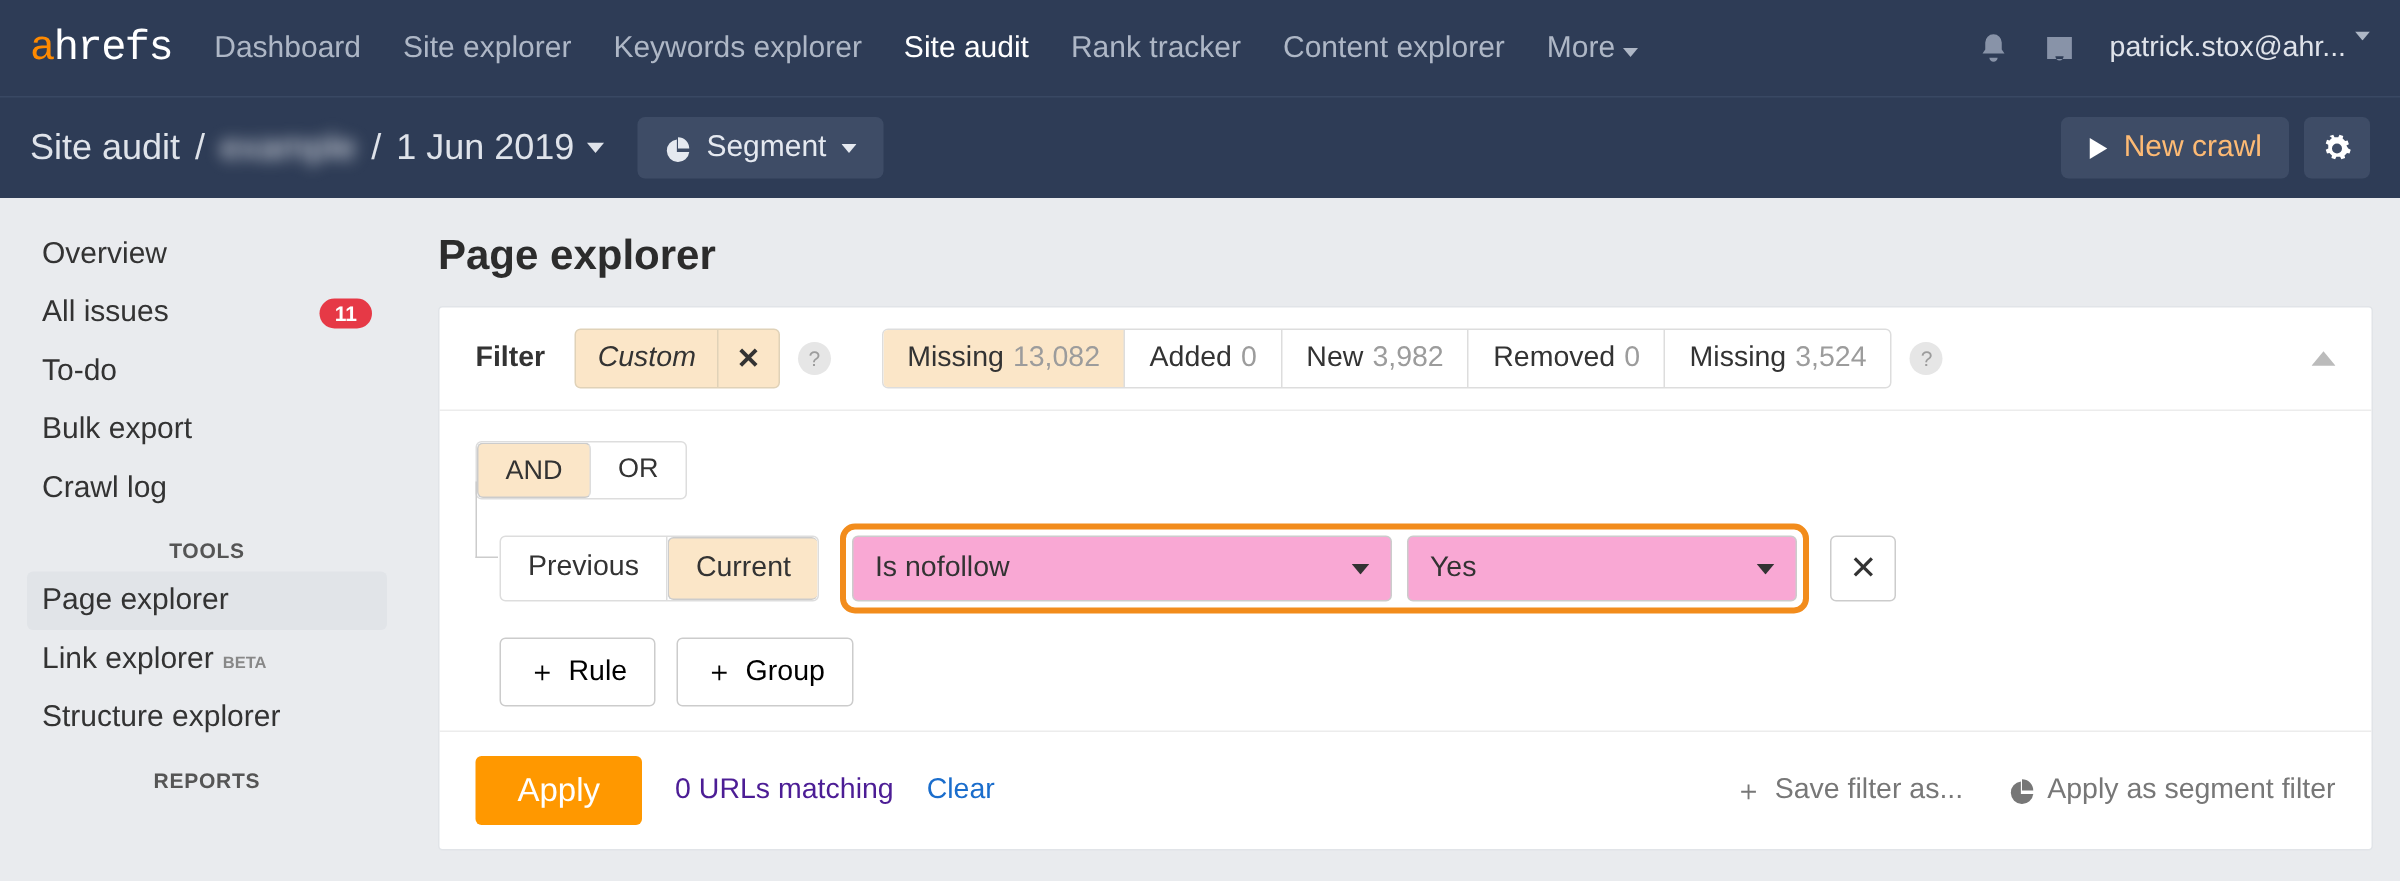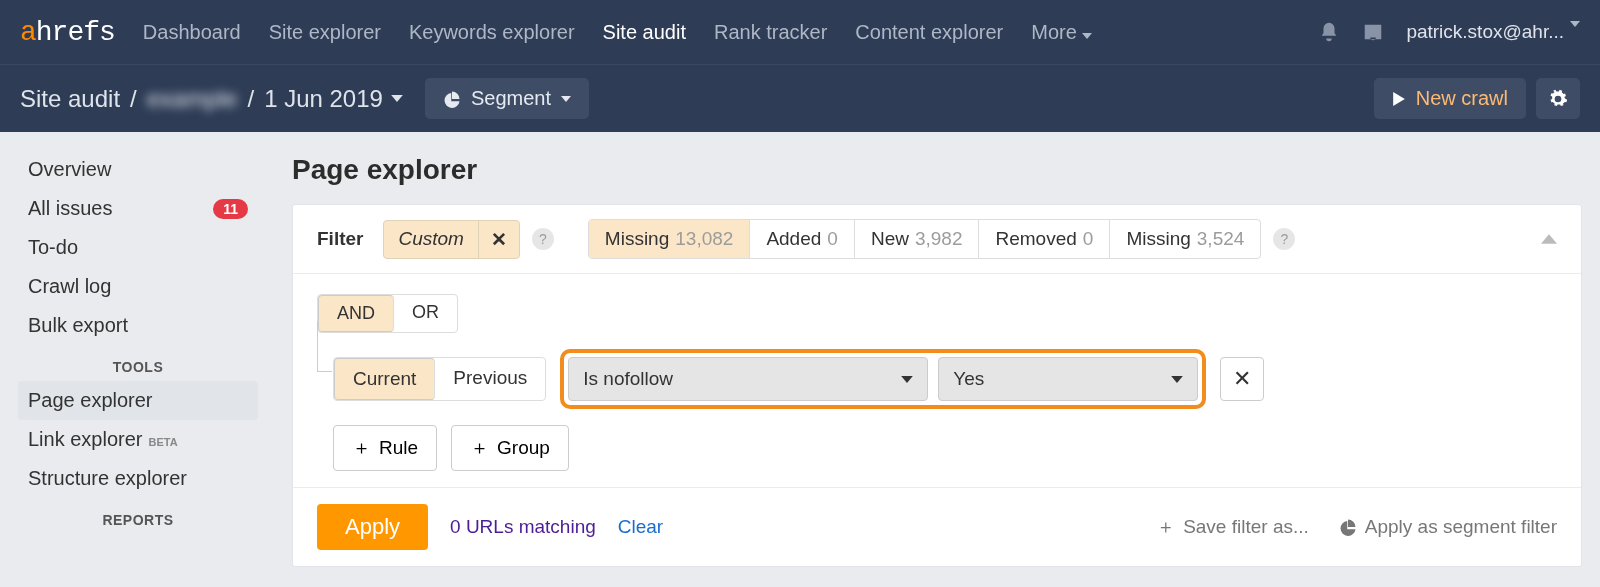--- a/index.html
+++ b/index.html
@@ -47,21 +47,21 @@
   .andor .opt { padding: 7px 18px; font-size: 18px; cursor: pointer; border-right: 1px solid #ddd; }
   .andor .opt:last-child { border-right: none; }
   .andor .opt.sel { background: #fbe6c8; }
   .rule-line { display: flex; align-items: center; gap: 14px; margin-bottom: 16px; padding-left: 16px; position: relative; }
   .rule-line::before { content: ""; position: absolute; left: 0; top: -28px; width: 14px; height: 50px; border-left: 1px solid #ccc; border-bottom: 1px solid #ccc; }
   .pc { display: inline-flex; border: 1px solid #ddd; border-radius: 4px; overflow: hidden; }
   .pc .p { padding: 9px 18px; font-size: 19px; cursor: pointer; border-right: 1px solid #ddd; }
   .pc .p:last-child { border-right: none; }
   .pc .p.sel { background: #fbe6c8; }
   .hl { border: 4px solid #f28c1c; border-radius: 10px; padding: 4px; display: flex; gap: 10px; }
-  .sel { border: 1px solid #ccc; border-radius: 4px; padding: 10px 14px; font-size: 19px; background: #e5e5e5; display: flex; align-items: center; justify-content: space-between; cursor: pointer; }
+  .sel { border: 1px solid #ccc; border-radius: 4px; padding: 10px 14px; font-size: 19px; background: #f9a8d4; display: flex; align-items: center; justify-content: space-between; cursor: pointer; }
   .sel.wide { width: 360px; }
   .sel.med { width: 260px; }
   .sq-btn { border: 1px solid #ccc; border-radius: 4px; width: 44px; height: 44px; display: flex; align-items: center; justify-content: center; font-size: 22px; cursor: pointer; background: #fff; }
   .add-row { display: flex; gap: 14px; padding-left: 16px; }
   .btn-outline { border: 1px solid #ccc; background: #fff; border-radius: 4px; padding: 9px 18px; font-size: 19px; cursor: pointer; display: flex; align-items: center; gap: 8px; }
   .footer-row { padding: 16px 24px; display: flex; align-items: center; gap: 22px; }
   .btn-orange { background: #ff9800; color: #fff; border: none; border-radius: 4px; padding: 10px 28px; font-size: 22px; cursor: pointer; }
   .muted { color: #4c1d95; font-size: 19px; }
   .link { color: #1a6dcc; font-size: 19px; cursor: pointer; }
   .footer-right { margin-left: auto; display: flex; gap: 30px; align-items: center; color: #777; font-size: 19px; }
@@ -146,24 +146,24 @@
         <span>Overview</span>
       </div>
     <div class="side-item">
       <span>All issues</span>
       <span class="badge-red">11</span>
     </div>
     <div class="side-item">
         <span>To-do</span>
       </div>
     <div class="side-item">
+        <span>Bulk export</span>
+      </div>
+    <div class="side-item">
         <span>Crawl log</span>
-      </div>
-    <div class="side-item">
-        <span>Bulk export</span>
       </div>
     <div class="side-head">TOOLS</div>
     <div class="side-item active">
         <span>Page explorer</span>
       </div>
     <div class="side-item">
       <span><span>Link explorer</span><span class="beta">BETA</span></span>
     </div>
     <div class="side-item">
         <span>Structure explorer</span>
@@ -214,22 +214,22 @@
       </div>
 
       <div class="builder">
         <div class="andor">
           <div class="opt sel">AND</div>
           <div class="opt">OR</div>
         </div>
 
         <div class="rule-line">
           <div class="pc">
+            <div class="p">Previous</div>
             <div class="p sel">Current</div>
-            <div class="p">Previous</div>
           </div>
           <div class="hl">
             <div class="sel wide">
               <span>Is nofollow</span>
               <svg width="12" height="7" viewBox="0 0 10 6">
                   <path d="M0 0l5 6 5-6z" fill="#333"></path>
                 </svg>
             </div>
             <div class="sel med">
               <span>Yes</span>

